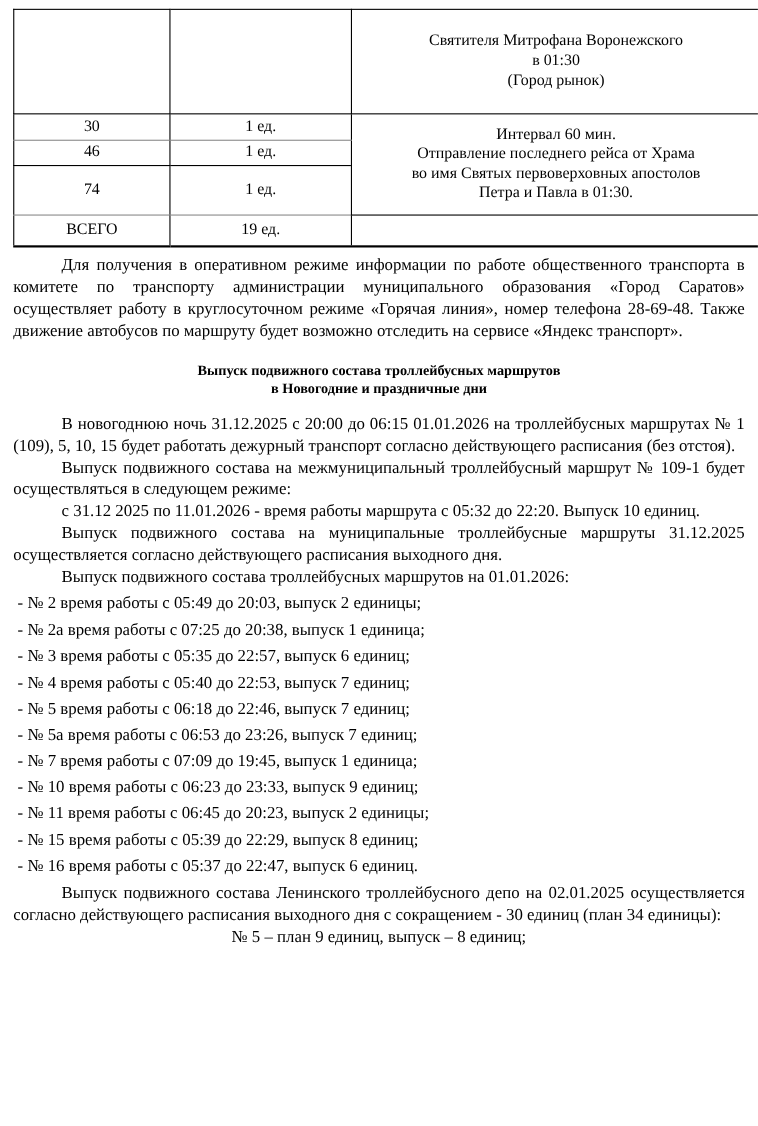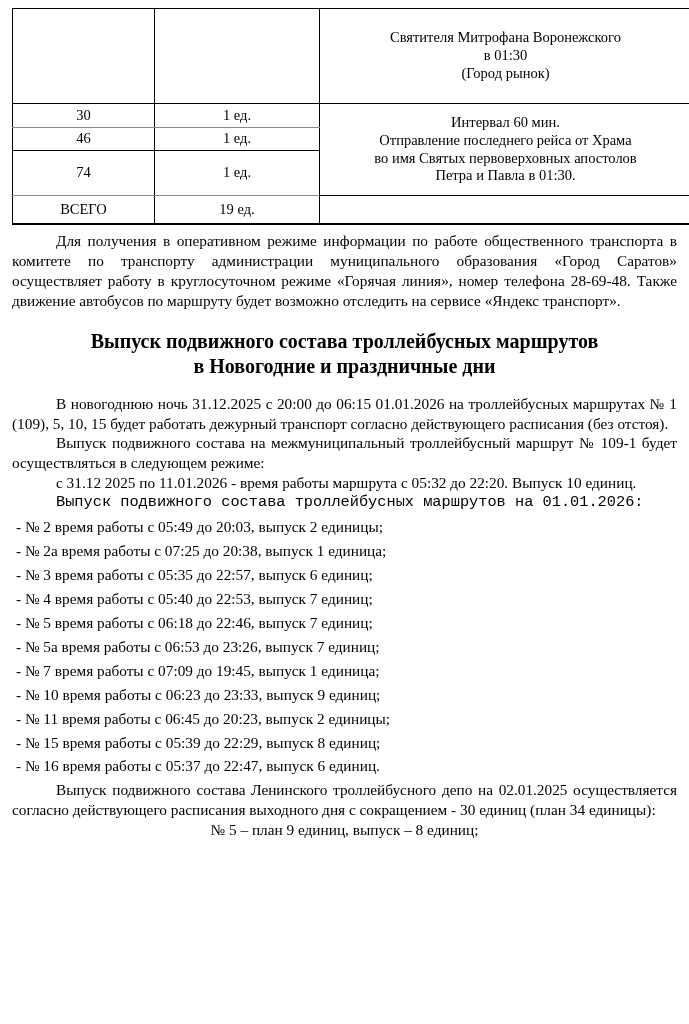--- a/index.html
+++ b/index.html
@@ -79,27 +79,26 @@
   }
   p.plain {
     margin: 0;
     text-align: center;
     text-indent: 0;
   }
   p.ind {
     margin: 0;
     text-align: left;
     text-indent: 44px;
-    font-family: Liberation Mono, monospace;
   }
   .heading {
     margin: 18px 0 14px 0;
     text-align: center;
     font-weight: bold;
-    font-size: 20px;
+    font-size: 13px;
     line-height: 1.28;
   }
   .heading div { white-space: nowrap; }
   .routes p {
     margin: 4px;
     text-align: left;
     text-indent: 0;
     line-height: 1.305;
   }
 </style>
@@ -159,20 +158,21 @@
       <div>Выпуск подвижного состава троллейбусных маршрутов</div>
       <div>в Новогодние и праздничные дни</div>
     </div>
 
     <p class="just">В новогоднюю ночь 31.12.2025 с 20:00 до 06:15 01.01.2026 на троллейбусных маршрутах № 1 (109), 5, 10, 15 будет работать дежурный транспорт согласно действующего расписания (без отстоя).</p>
 
     <p class="just">Выпуск подвижного состава на межмуниципальный троллейбусный маршрут № 109-1 будет осуществляться в следующем режиме:</p>
 
     <p class="just-last">с 31.12 2025 по 11.01.2026  - время работы маршрута с 05:32 до 22:20. Выпуск 10 единиц.</p>
 
+    <p class="just">Выпуск подвижного состава на муниципальные троллейбусные маршруты 31.12.2025 осуществляется  согласно действующего расписания выходного дня.</p>
 
     <p class="ind">Выпуск подвижного состава троллейбусных маршрутов на 01.01.2026:</p>
 
     <div class="routes">
       <p>- № 2   время работы с 05:49 до 20:03, выпуск 2 единицы;</p>
       <p>- № 2а  время работы с 07:25 до 20:38, выпуск 1 единица;</p>
       <p>- № 3   время работы с 05:35 до 22:57,  выпуск 6 единиц;</p>
       <p>- № 4   время работы с 05:40 до 22:53, выпуск 7 единиц;</p>
       <p>- № 5   время работы с 06:18 до 22:46, выпуск 7 единиц;</p>
       <p>- № 5а время работы с 06:53 до 23:26, выпуск 7 единиц;</p>

